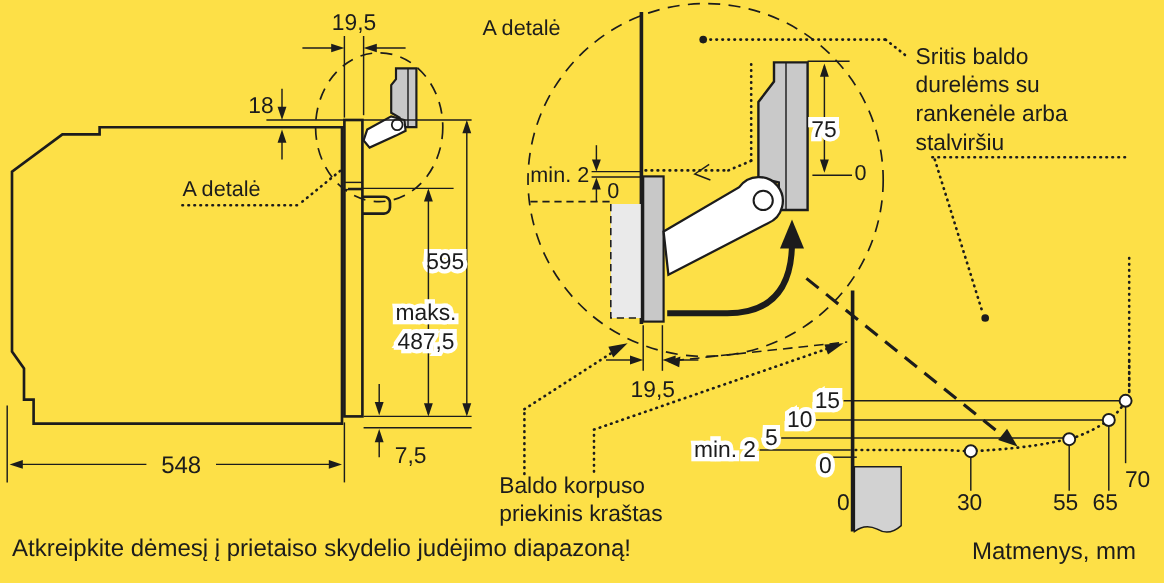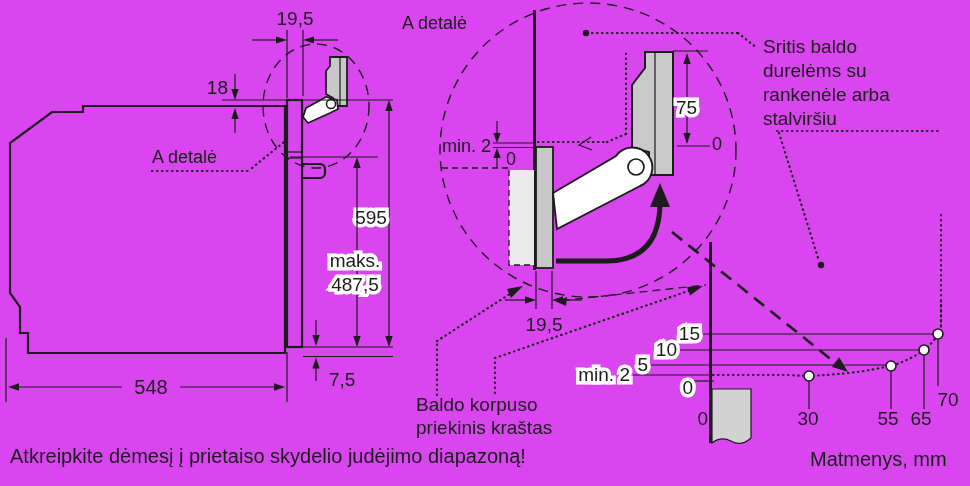--- a/index.html
+++ b/index.html
@@ -1,16 +1,16 @@
 <!DOCTYPE html>
 <html><head>
 <meta charset="utf-8">
 <style>
   html,body{margin:0;padding:0;background:#fff;}
-  .stage{position:relative;width:970px;height:486px;background:#d946ef;overflow:hidden;}
+  .stage{position:relative;width:970px;height:486px;background:#fde047;overflow:hidden;}
   svg{position:absolute;left:0;top:0;}
   .t{font-family:"Liberation Sans","DejaVu Sans",sans-serif;fill:#1c1c1c;}
   .f18{font-size:18px;}
   .f19{font-size:19px;}
   .f20{font-size:20px;}
   .halo{paint-order:stroke fill;stroke:#ffffff;stroke-width:7px;}
   .ln{stroke:#1c1c1c;stroke-width:1.2;fill:none;}
   .ln2{stroke:#1c1c1c;stroke-width:2.2;fill:none;}
   .arr{fill:#1c1c1c;stroke:none;}
   .dot{stroke:#1c1c1c;stroke-width:2.2;stroke-dasharray:0.5 4.5;stroke-linecap:round;fill:none;}

